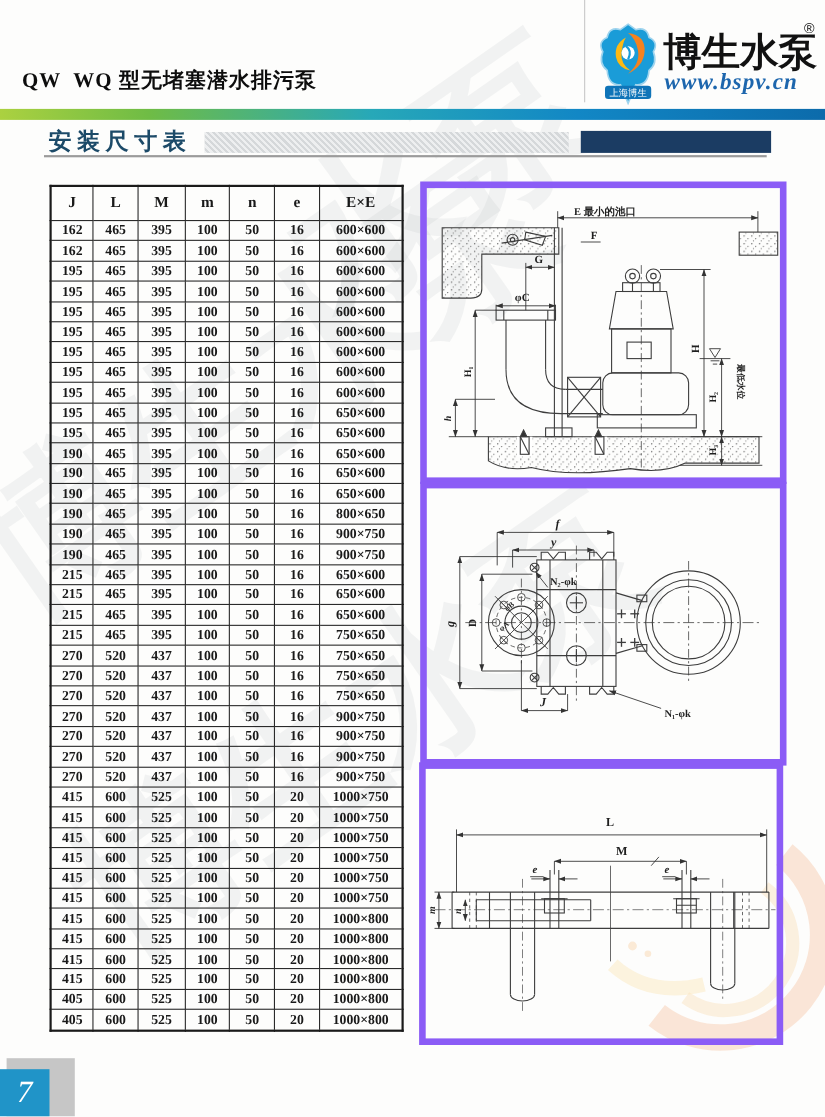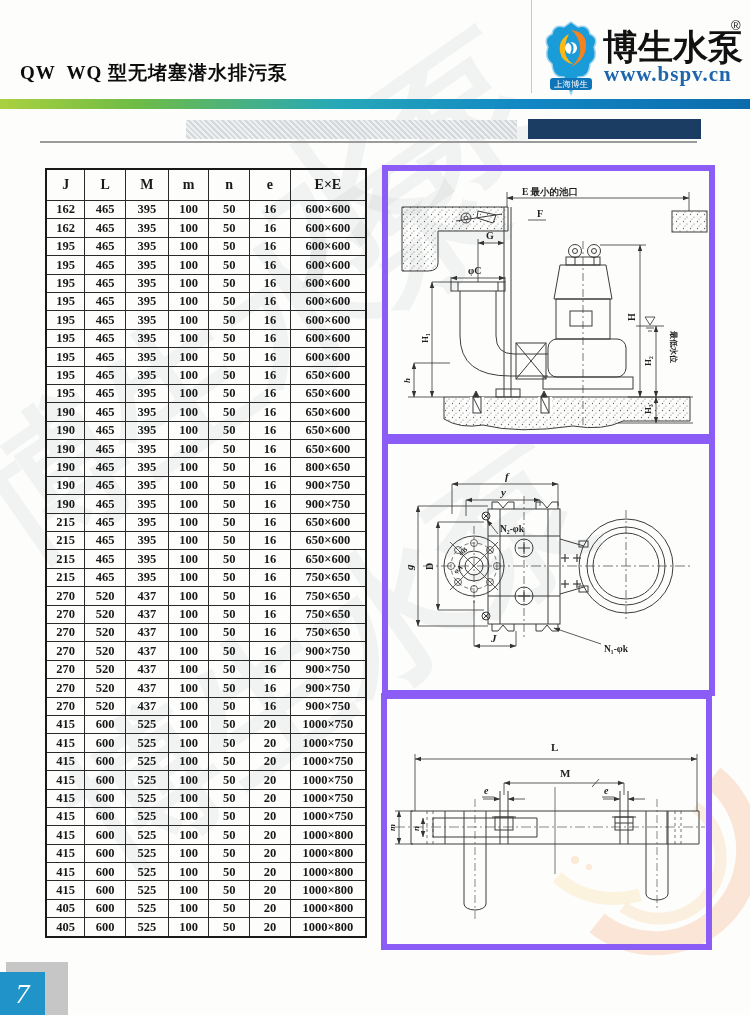--- a/index.html
+++ b/index.html
@@ -13,21 +13,21 @@
     white-space:nowrap;transform:rotate(-35deg);font-family:"Liberation Sans",sans-serif;}
   #content{z-index:1;}
   
   .page-title{position:absolute;left:20px;top:60px;font-size:19px;font-weight:bold;color:#0d0d0d;
     letter-spacing:1px;white-space:pre;font-family:Liberation Serif, serif;}
   .logo-divider{position:absolute;left:531px;top:0;width:1px;height:93px;background:#c8c8c8;}
   .logo-shield{position:absolute;left:542px;top:20px;width:58px;height:76px;}
   .brand-name{position:absolute;left:603px;top:24px;font-size:35px;font-weight:900;color:#111;
     letter-spacing:0px;}
   .brand-reg{position:absolute;left:731px;top:18px;font-size:13px;color:#111;}
-  .brand-site{position:absolute;left:604px;top:62px;font-size:21px;font-weight:bold;
+  .brand-site{position:absolute;left:604px;top:62px;font-size:21px;font-weight:bold;font-style:italic;
     color:#1d66ad;font-family:"Liberation Serif",serif;letter-spacing:1px;}
   .gradient-bar{position:absolute;left:0;top:99px;width:750px;height:10px;
     background:linear-gradient(90deg,#abd140 0%,#6fbc45 18%,#27a8b8 45%,#1287c5 70%,#0c6bab 100%);}
   .section-title{position:absolute;left:44px;top:114px;font-size:21px;font-weight:bold;color:#1c4a68;
     letter-spacing:5px;}
   .section-graybar{position:absolute;left:186px;top:120px;width:331px;height:19px;background:#dcdfe1;
     background-image:repeating-linear-gradient(45deg,rgba(255,255,255,.5) 0 2px,rgba(0,0,0,0.03) 2px 4px);}
   .section-navybar{position:absolute;left:528px;top:119px;width:173px;height:20px;background:#1b3c63;}
   .section-underline{position:absolute;left:40px;top:141px;width:657px;height:2px;background:#9b9b9b;}
   
@@ -81,20 +81,21 @@
     <circle cx="29" cy="28" r="6" fill="#ffffff"></circle>
     <path d="M27,22 Q33,26 29,34" fill="none" stroke="#1a9cd8" stroke-width="2"></path>
     <rect x="8" y="58" width="42" height="12" rx="3" fill="#0f74b8"></rect>
     <text x="29" y="67" text-anchor="middle" font-size="8.5" fill="#ffffff">上海博生</text>
   </svg>
   <div class="brand-name">博生水泵</div>
   <div class="brand-reg">®</div>
   <div class="brand-site">www.bspv.cn</div>
   <div class="gradient-bar"></div>
 
+  <div class="section-title">安装尺寸表</div>
   <div class="section-graybar"></div>
   <div class="section-navybar"></div>
   <div class="section-underline"></div>
 
   <table class="dim-table">
     <colgroup>
       <col style="width:39px">
         <col style="width:41px">
         <col style="width:43px">
       <col style="width:41px">

